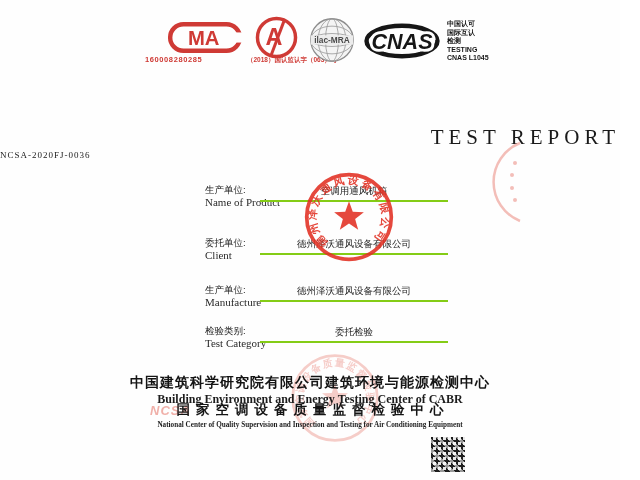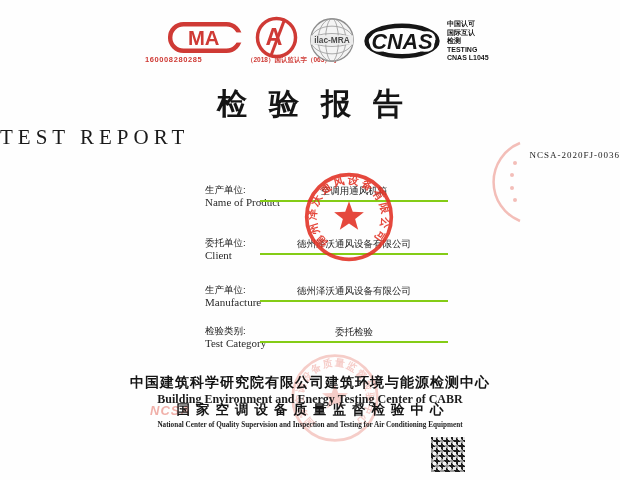--- a/index.html
+++ b/index.html
@@ -14,23 +14,23 @@
     color:#cf3a35;letter-spacing:.6px;font-weight:bold;}
   .cal-note{position:absolute;left:247px;top:56px;width:95px;font-size:6.5px;
     color:#cf3a35;font-weight:bold;}
   .cnas-lines{position:absolute;left:447px;top:20px;font-size:7px;font-weight:bold;
     line-height:8.6px;color:#161616;}
 
   
   .title-zh{position:absolute;left:0;top:84px;width:100%;text-align:center;
     font-size:30px;font-weight:bold;letter-spacing:22px;padding-left:22px;
     box-sizing:border-box;color:#151515;}
-  .title-en{position:absolute;left:0;top:125px;width:100%;text-align:left;
+  .title-en{position:absolute;left:0;top:125px;width:100%;text-align:right;
     font-family:"Liberation Serif",serif;font-size:21px;letter-spacing:5px;color:#1a1a1a;}
-  .report-no{position:absolute;left:0;top:150px;width:100%;text-align:right;
+  .report-no{position:absolute;left:0;top:150px;width:100%;text-align:left;
     font-family:"Liberation Serif",serif;font-size:9px;letter-spacing:1px;color:#222;}
 
   
   .field-row{position:absolute;left:0;width:100%;height:30px;}
   .f-label-zh{position:absolute;left:205px;top:0;font-size:9.5px;color:#222;}
   .f-label-en{position:absolute;left:205px;top:12px;font-family:"Liberation Serif",serif;
     font-size:11px;color:#2a2a2a;}
   .f-line{position:absolute;left:260px;top:-3px;width:188px;height:19px;
     border-bottom:2px solid #84cc16;text-align:center;font-size:9.5px;color:#222;
     line-height:19px;}
@@ -95,21 +95,20 @@
     <text x="60" y="40" text-anchor="middle" font-size="34" font-weight="bold" font-style="italic" fill="#161616" stroke="#fefefe" stroke-width="9" paint-order="stroke" font-family="Liberation Sans, sans-serif">CNAS</text>
   </svg>
   <div class="cnas-lines">
     <div>中国认可</div>
     <div>国际互认</div>
     <div>检测</div>
     <div>TESTING</div>
     <div>CNAS L1045</div>
   </div>
 
-  <div class="title-zh">检验报告</div>
   <div class="title-en">TEST REPORT</div>
   <div class="report-no">NCSA-2020FJ-0036</div>
 
   <div class="field-row" style="top:184px">
     <div class="f-label-zh">生产单位:</div>
     <div class="f-label-en">Name of Product</div>
     <div class="f-line">空调用通风机箱</div>
   </div>
   <div class="field-row" style="top:237px">
     <div class="f-label-zh">委托单位:</div>

